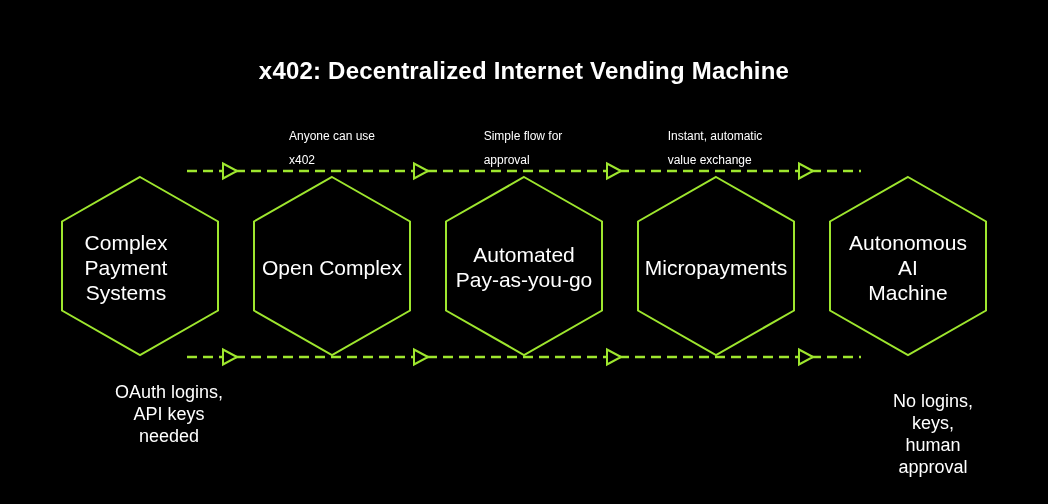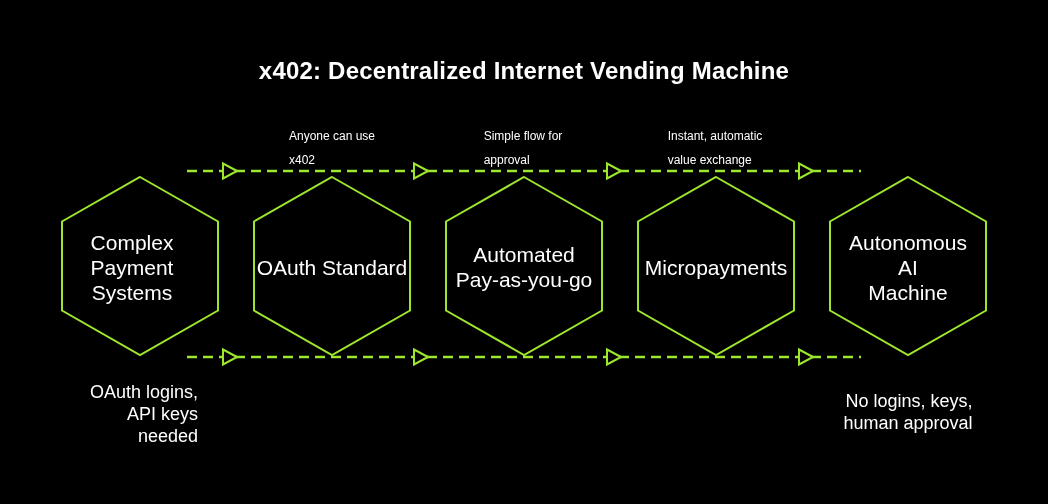--- a/index.html
+++ b/index.html
@@ -21,21 +21,21 @@
   .stage {
     position:absolute; top:267px; transform:translate(-50%,-50%);
     font-size:21px; line-height:25px; text-align:center; white-space:pre-line;
   }
   .trans {
     position:absolute; top:124px; transform:translateX(-50%);
     font-size:12px; line-height:24px; text-align:left; white-space:pre-line;
   }
   .note {
     position:absolute; transform:translateX(-50%);
-    font-size:18px; line-height:22px; text-align:right; white-space:pre-line;
+    font-size:18px; line-height:22px; text-align:center; white-space:pre-line;margin-left:25px;
   }
 </style>
 </head>
 <body>
 
 <div class="canvas">
 
   <svg class="svg-layer" width="1048" height="504" viewBox="0 0 1048 504">
 
     <line class="flow" x1="187" y1="171" x2="861" y2="171"></line>
@@ -53,24 +53,24 @@
 
     <polygon class="hex" points="140,177 218,221.5 218,310.5 140,355 62,310.5 62,221.5"></polygon>
     <polygon class="hex" points="332,177 410,221.5 410,310.5 332,355 254,310.5 254,221.5"></polygon>
     <polygon class="hex" points="524,177 602,221.5 602,310.5 524,355 446,310.5 446,221.5"></polygon>
     <polygon class="hex" points="716,177 794,221.5 794,310.5 716,355 638,310.5 638,221.5"></polygon>
     <polygon class="hex" points="908,177 986,221.5 986,310.5 908,355 830,310.5 830,221.5"></polygon>
   </svg>
 
   <div class="title">x402: Decentralized Internet Vending Machine</div>
 
-  <div class="stage" style="left:132px">Complex
+  <div class="stage" style="left:126px">Complex
 Payment
 Systems</div>
-  <div class="stage" style="left:332px">OAuth Standard</div>
+  <div class="stage" style="left:332px">Open Complex</div>
   <div class="stage" style="left:716px">Micropayments</div>
   <div class="stage" style="left:524px">Automated
 Pay-as-you-go</div>
   <div class="stage" style="left:908px">Autonomous AI
 Machine</div>
 
   <div class="trans" style="left:332px">Anyone can use
 x402</div>
   <div class="trans" style="left:523px">Simple flow for
 approval</div>

